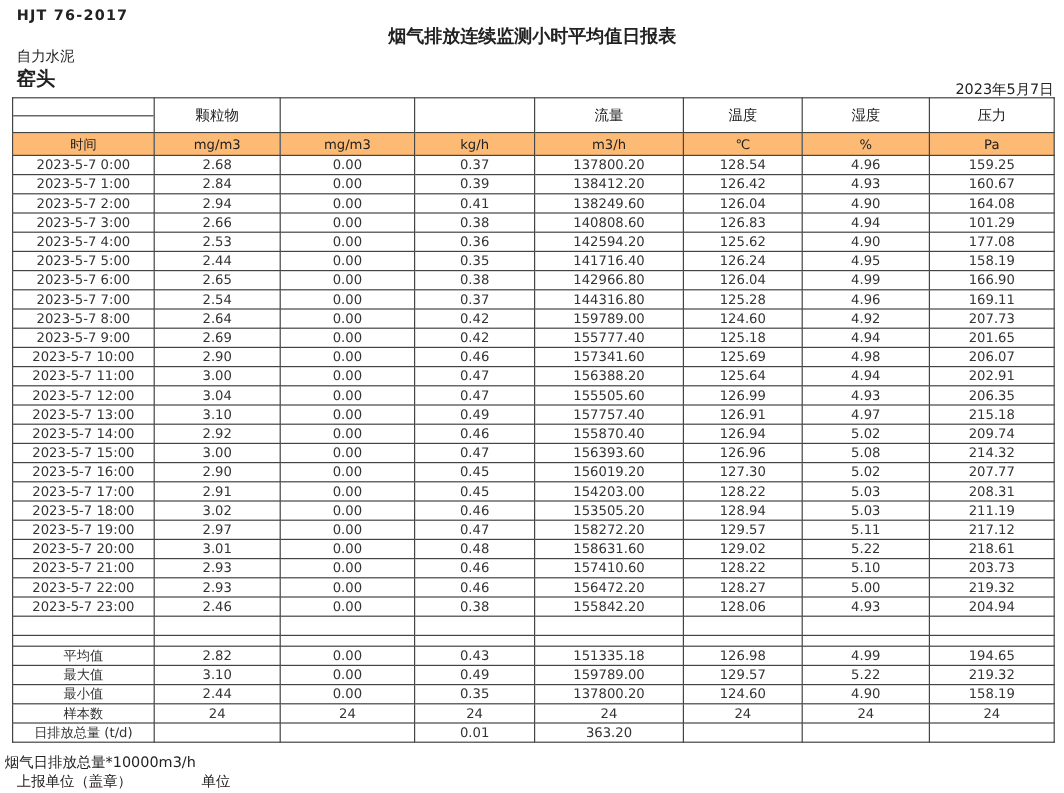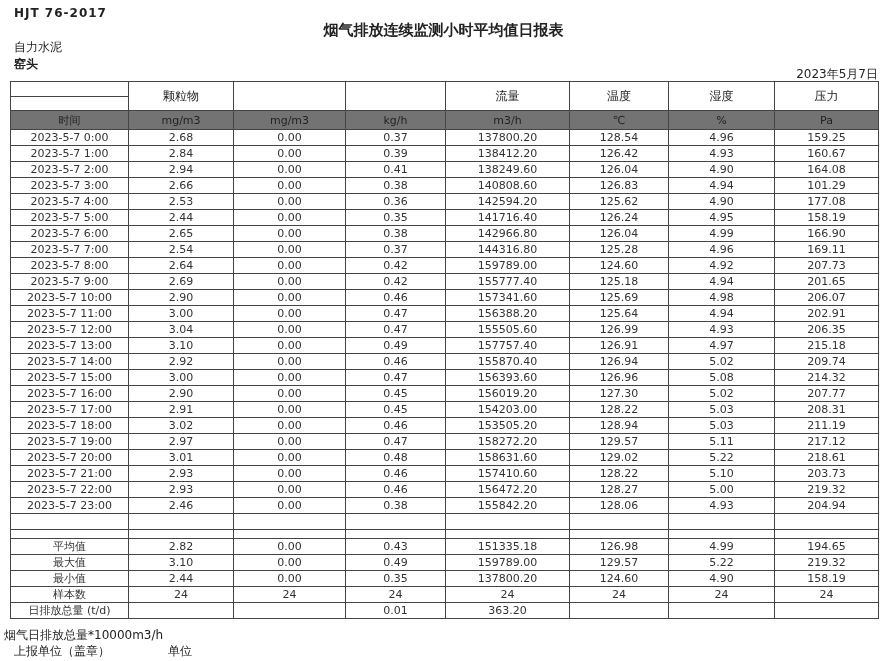--- a/index.html
+++ b/index.html
@@ -7,21 +7,21 @@
   body {
     width: 887px; height: 661px;
     font-family: "DejaVu Sans", "Liberation Sans", sans-serif;
     color: #222;
     position: relative;
     overflow: hidden;
   }
   .doc-standard { position: absolute; left: 14px; top: 6px; font-size: 12px; font-weight: bold; letter-spacing: 1px; }
   .doc-title { position: absolute; left: 0; top: 21px; width: 100%; text-align: center; font-size: 15px; font-weight: bold; }
   .doc-company { position: absolute; left: 14px; top: 39px; font-size: 12px; font-weight: normal; }
-  .doc-location { position: absolute; left: 14px; top: 56px; font-size: 12px; font-weight: bold; }
+  .doc-location { position: absolute; left: 14px; top: 56px; font-size: 16px; font-weight: bold; }
   .doc-date { position: absolute; right: 9px; top: 66px; font-size: 12px; }
 
   table.report {
     position: absolute; left: 10px; top: 81px;
     border-collapse: collapse;
     table-layout: fixed;
     width: 868px;
     font-size: 11px;
   }
   table.report td {
@@ -73,21 +73,21 @@
     <tr class="group-row" id="group-row">
         <td class="split"></td>
         <td>颗粒物</td>
         <td></td>
         <td></td>
         <td>流量</td>
         <td>温度</td>
         <td>湿度</td>
         <td>压力</td>
       </tr>
-    <tr class="unit-row" id="unit-row" style="background: #737373;">
+    <tr class="unit-row" id="unit-row" style="background: #fdba74;">
         <td>时间</td>
         <td>mg/m3</td>
         <td>mg/m3</td>
         <td>kg/h</td>
         <td>m3/h</td>
         <td>℃</td>
         <td>%</td>
         <td>Pa</td>
       </tr>
   </thead>

